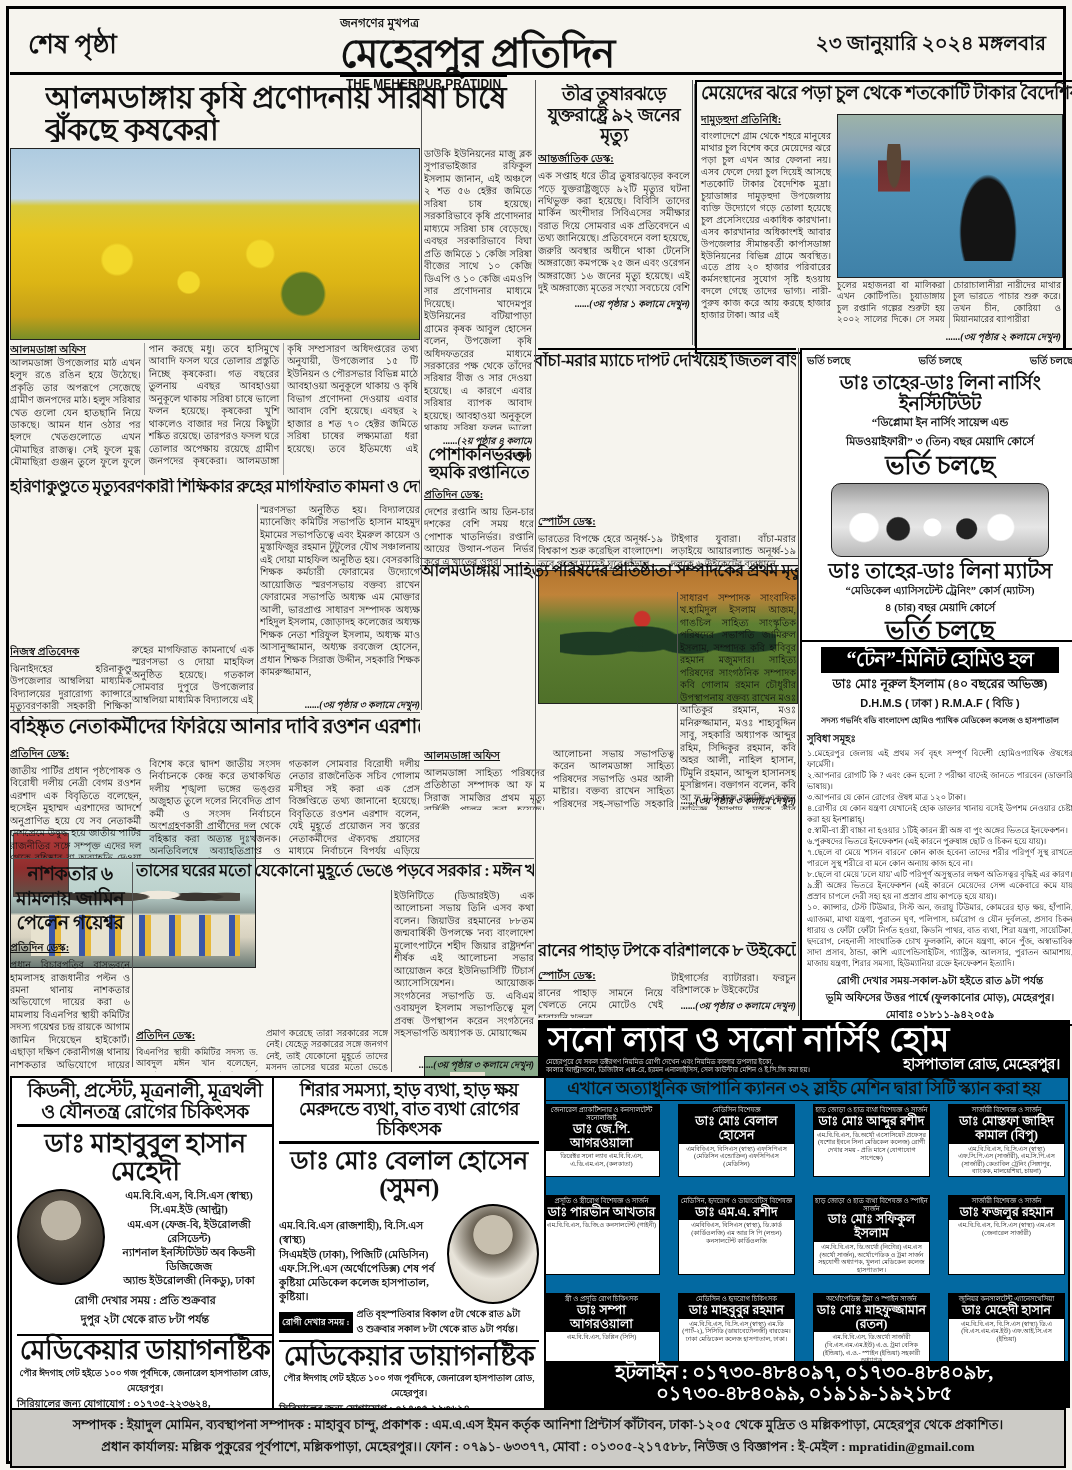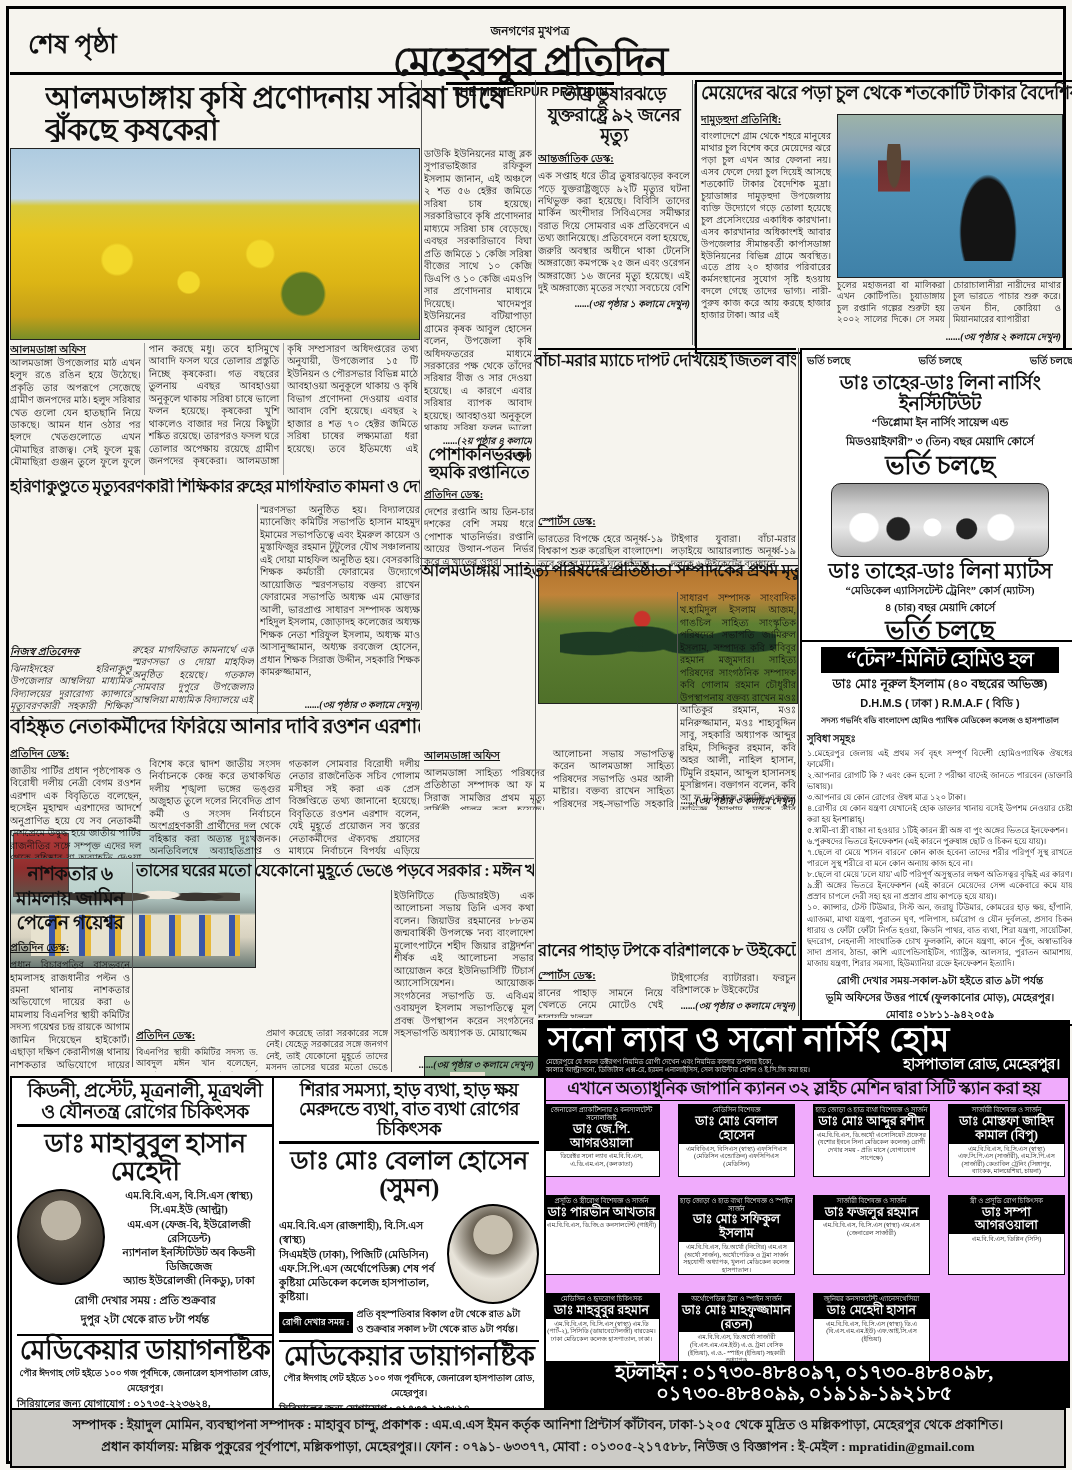--- a/index.html
+++ b/index.html
@@ -14,21 +14,21 @@
   .body-sm{font-size:9.6px;line-height:1.3;text-align:justify;}
   .cont{font-weight:bold;font-style:italic;font-size:9.5px;text-align:right;margin-top:2px;}
   .cols2{column-count:2;column-gap:8px;column-rule:1px solid #999;}
   .cols3{column-count:3;column-gap:8px;column-rule:1px solid #999;}
   .photo{position:relative;border:1px solid #222;}
   .rule-v{position:absolute;width:1px;background:#555;}
   .rule-h{position:absolute;height:2px;background:#000;}
   
   .mast{position:absolute;left:10px;top:10px;width:1052px;height:62px;border-bottom:3px solid #000;}
   .mast .pg{position:absolute;left:18px;top:14px;font-size:26px;font-weight:bold;}
-  .mast .mid{position:absolute;left:330px;top:12px;width:380px;text-align:center;}
+  .mast .mid{position:absolute;left:330px;top:4px;width:380px;text-align:left;}
   .mast .motto{font-size:12px;font-weight:bold;}
   .mast .title{font-size:40px;font-weight:bold;letter-spacing:-1px;line-height:1;}
   .mast .sub{font-size:12px;font-weight:bold;font-family:"Liberation Sans",sans-serif;border-top:3px solid #000;display:inline-block;padding:0 6px;}
   .mast .date{position:absolute;right:16px;top:18px;font-size:20px;font-weight:bold;}
   
   .boxed{border:2px solid #000;background:#fff;}
   .invert{background:#000;color:#fff;}
   
   .docgrid{display:grid;grid-template-columns:repeat(4,1fr);gap:18px;}
   .doc{border:1px solid #000;background:#fff;}
@@ -43,20 +43,21 @@
 <div class="page">
   <div class="frame"></div>
 
   <div class="mast">
     <div class="pg">শেষ পৃষ্ঠা</div>
     <div class="mid">
       <div class="motto">জনগণের মুখপত্র</div>
       <div class="title">মেহেরপুর প্রতিদিন</div>
       <div class="sub">THE MEHERPUR PRATIDIN</div>
     </div>
+    <div class="date">২৩ জানুয়ারি ২০২৪ মঙ্গলবার</div>
   </div>
 
   <div class="abs hl hl-xl" style="left:10px;top:82px;width:524px;height:60px;margin-left:35px;">আলমডাঙ্গায় কৃষি প্রণোদনায় সরিষা চাষে ঝুঁকছে কৃষকেরা</div>
   <div class="abs photo" style="left:10px;top:148px;width:408px;height:190px;background:linear-gradient(180deg,#aecbe0 0%,#c4d8e6 26%,#d8c93a 30%,#e8c51e 45%,#dcb515 70%,#c49f18 88%,#7a8f28 100%);">
     <div style="position:absolute;left:12%;top:34%;width:70%;height:60%;background:radial-gradient(circle at 20% 40%,#f3d92b 6%,transparent 7%),radial-gradient(circle at 45% 60%,#f3d92b 6%,transparent 7%),radial-gradient(circle at 70% 35%,#f3d92b 6%,transparent 7%),radial-gradient(circle at 85% 70%,#5d7a23 8%,transparent 9%);"></div>
   </div>
   <div class="abs" style="left:424px;top:148px;width:108px;height:282px;">
     <div class="body-sm">ডাউকি ইউনিয়নের মাজু ব্লক সুপারভাইজার রফিকুল ইসলাম জানান, এই অঞ্চলে ২ শত ৫৬ হেক্টর জমিতে সরিষা চাষ হয়েছে। সরকারিভাবে কৃষি প্রণোদনার মাধ্যমে সরিষা চাষ বেড়েছে। এবছর সরকারিভাবে বিঘা প্রতি জমিতে ১ কেজি সরিষা বীজের সাথে ১০ কেজি ডিএপি ও ১০ কেজি এমওপি সার প্রণোদনার মাধ্যমে দিয়েছে। খাদেমপুর ইউনিয়নের বটিয়াপাড়া গ্রামের কৃষক আবুল হোসেন বলেন, উপজেলা কৃষি অধিদফতরের মাধ্যমে সরকারের পক্ষ থেকে তাঁদের সরিষার বীজ ও সার দেওয়া হয়েছে। এ কারণে এবার সরিষার ব্যাপক আবাদ হয়েছে। আবহাওয়া অনুকূলে থাকায় সরিষা ফলন ভালো হয়েছে। সরিষা আবাদে কৃষি বিভাগের পক্ষ থেকে সব ধরনের সহযোগিতা করেছে। কোনো সমস্যা হলে উপসহকারী কৃষি কর্মকর্তাদের পরামর্শ নিচ্ছেন। কিছুদিনের মধ্যেই আবাদি সরিষা ঘরে তুলতে পারবো।</div>
   </div>
   <div class="abs cont" style="left:424px;top:432px;width:108px;">......(২য় পৃষ্ঠার ৪ কলামে দেখুন)</div>
@@ -118,21 +119,21 @@
     <div class="cont">......(৩য় পৃষ্ঠার ৪ কলামে দেখুন)</div>
   </div>
 
   <div class="abs hl" style="left:10px;top:478px;width:410px;font-size:16.5px;white-space:nowrap;">হরিণাকুণ্ডুতে মৃত্যুবরণকারী শিক্ষিকার রুহের মাগফিরাত কামনা ও দোয়া মাহফিল</div>
   <div class="abs photo" style="left:10px;top:504px;width:244px;height:136px;background:linear-gradient(180deg,#cfe0dc 0%,#bcd2cd 45%,#8a9a96 60%,#e8e2d0 62%,#d8d2c0 78%,#6a7a74 100%);">
     <div style="position:absolute;left:2px;top:2px;width:54px;height:62px;background:linear-gradient(180deg,#b33a3a 0%,#8f2d2d 55%,#5e5248 100%);border:1px solid #444;"></div>
     <div style="position:absolute;left:8%;top:62%;width:86%;height:30%;background:repeating-linear-gradient(90deg,#e7e2cf 0 18px,#3a57a8 18px 24px,#e7b83a 24px 30px);"></div>
     <div style="position:absolute;left:24%;top:34%;width:70%;height:26%;background:radial-gradient(ellipse at 12% 55%,#3a3530 14%,transparent 16%),radial-gradient(ellipse at 32% 55%,#4a443c 14%,transparent 16%),radial-gradient(ellipse at 52% 50%,#efe9dc 16%,transparent 18%),radial-gradient(ellipse at 74% 55%,#3a3530 14%,transparent 16%),radial-gradient(ellipse at 92% 55%,#4a443c 14%,transparent 16%);"></div>
   </div>
   <div class="abs" style="left:10px;top:644px;width:244px;height:70px;">
-    <div style="display:flex;font-style:italic;">
+    <div style="display:flex;">
       <div style="flex:1;">
         <div class="byline">নিজস্ব প্রতিবেদক</div>
         <div class="body-sm">ঝিনাইদহের হরিনাকুণ্ডু উপজেলার আম্বলিয়া মাধ্যমিক বিদ্যালয়ের দুরারোগ্য ক্যান্সারে মৃত্যুবরণকারী সহকারী শিক্ষিকা মমতাজ বেগম-এর</div>
       </div>
       <div class="body-sm" style="flex:1;">রুহের মাগফিরাত কামনার্থে এক স্মরণসভা ও দোয়া মাহফিল অনুষ্ঠিত হয়েছে। গতকাল সোমবার দুপুরে উপজেলার আম্বলিয়া মাধ্যমিক বিদ্যালয়ে এই</div>
     </div>
   </div>
   <div class="abs" style="left:260px;top:504px;width:160px;height:210px;">
     <div class="body-sm" style="height:192px;">স্মরণসভা অনুষ্ঠিত হয়। বিদ্যালয়ের ম্যানেজিং কমিটির সভাপতি হাসান মাহমুদ ইমামের সভাপতিত্বে এবং ইমরুল কায়েস ও মুস্তাফিজুর রহমান টুটুলের যৌথ সঞ্চালনায় এই দোয়া মাহফিল অনুষ্ঠিত হয়। বেসরকারি শিক্ষক কর্মচারী ফোরামের উদ্যোগে আয়োজিত স্মরণসভায় বক্তব্য রাখেন ফোরামের সভাপতি অধ্যক্ষ এম মোক্তার আলী, ভারপ্রাপ্ত সাধারণ সম্পাদক অধ্যক্ষ শহিদুল ইসলাম, জোড়াদহ কলেজের অধ্যক্ষ শিক্ষক নেতা শরিফুল ইসলাম, অধ্যক্ষ মাও আসানুজ্জামান, অধ্যক্ষ রবজেল হোসেন, প্রধান শিক্ষক সিরাজ উদ্দীন, সহকারি শিক্ষক কামরুজ্জামান,</div>
     <div class="cont">......(৩য় পৃষ্ঠার ৩ কলামে দেখুন)</div>
@@ -244,21 +245,21 @@
         <div class="benefit">৭.ছেলে বা মেয়ে 'শাসন বারনে' কোন কাজ হবেনা তাদের শরীর পরিপূর্ণ সুস্থ রাখতে পারলে সুস্থ শরীরে বা মনে কোন অন্যায় কাজ হবে না।</div>
         <div class="benefit">৮.ছেলে বা মেয়ে 'ঢলে যায়' এটি পরিপূর্ণ অসুস্থতার লক্ষণ অতিসত্বর বৃদ্ধিই এর কারণ।</div>
         <div class="benefit">৯.স্ত্রী অঙ্গের ভিতরে ইনফেকশন (এই কারনে মেয়েদের সেন্স একেবারে কমে যায় প্রস্রাব চাপলে দেরী সহ্য হয় না প্রস্রাব প্রায় কাপড়ে হয়ে যায়)।</div>
         <div class="benefit">১০. ক্যান্সার, টেস্ট টিউমার, সিস্ট অন, জরায়ু টিউমার, কোমরের হাড় ক্ষয়, হাঁপানি, এ্যাজমা, মাথা যন্ত্রণা, পুরাতন ঘৃণ, পলিপাস, চর্মরোগ ও যৌন দুর্বলতা, প্রসাব চিকন ধারায় ও ফোঁটা ফোঁটা নির্গত হওয়া, কিডনি পাথর, বাত ব্যথা, শিরা যন্ত্রণা, সায়েটিকা, ছদরোগ, নেহনালী সাংঘাতিক চোখ ফুলকানি, কানে যন্ত্রণা, কানে পুঁজ, অস্বাভাবিক সাদা প্রসাব, ঠান্ডা, কাশি এ্যাপেন্ডিসাইটিস, গ্যাস্ট্রিক, আলসার, পুরাতন আমাশায়, মাজায় যন্ত্রণা, শিরার সমস্যা, হিউম্যানিয়া রক্তে ইনফেকশন ইত্যাদি।</div>
       </div>
     <div class="center" style="font-size:10.5px;font-weight:bold;margin-top:4px;">রোগী দেখার সময়-সকাল-৯টা হইতে রাত ৯টা পর্যন্ত</div>
     <div class="center" style="font-size:10.5px;font-weight:bold;">ভূমি অফিসের উত্তর পার্শ্বে (ফুলকানোর মোড়), মেহেরপুর।</div>
     <div class="center" style="font-size:10.5px;font-weight:bold;">মোবাঃ ০১৮১১-৯৪২০৫৯</div>
   </div>
 
-  <div class="abs" style="left:538px;top:1020px;width:528px;height:384px;border:2px solid #000;background:#f0abfc;">
+  <div class="abs" style="left:538px;top:1020px;width:528px;height:384px;border:2px solid #000;background:#0369a1;">
     <div class="invert" style="position:relative;height:56px;">
       <div class="hl" style="position:absolute;left:8px;top:0px;font-size:34px;letter-spacing:0px;white-space:nowrap;">সনো ল্যাব ও সনো নার্সিং হোম</div>
       <div style="position:absolute;left:6px;top:36px;font-size:6.8px;line-height:1.25;width:300px;">
         <span>মেহেরপুরে যে সকল ডক্টরগণ নিয়মিত রোগী দেখেন এবং নিয়মিত কালার ডপলার ইকো,</span><br>
         <span>কালার আল্ট্রাসনো, ডিজিটাল এক্স-রে, হরমন এনালাইসিস, সেল কাউন্টার মেশিন ও ই.সি.জি করা হয়।</span>
       </div>
       <div class="hl" style="position:absolute;right:8px;top:34px;font-size:15px;">হাসপাতাল রোড, মেহেরপুর।</div>
     </div>
     <div class="center hl" style="font-size:17px;border-bottom:1px solid #000;padding:2px 0;">এখানে অত্যাধুনিক জাপানি ক্যানন ৩২ স্লাইচ মেশিন দ্বারা সিটি স্ক্যান করা হয়</div>
     <div class="docgrid" style="padding:3px;">
@@ -279,20 +280,25 @@
       </div>
         <div class="doc">
         <div class="spec">সার্জারী বিশেষজ্ঞ ও সার্জন</div>
         <div class="nm">ডাঃ মোস্তফা জাহিদ কামাল (বিপু)</div>
         <div class="deg">এম.বি.বি.এস, বি.সি.এস (স্বাস্থ্য) এফ.সি.পি.এস (সার্জারী), এম.সি.পি.এস (সার্জারী) কেতাবিল ট্রেনিং (সিঙ্গাপুর, ব্যাংকক, মালয়েশিয়া, চায়না)</div>
       </div>
         <div class="doc">
         <div class="spec">প্রসূতি ও স্ত্রীরোগ বিশেষজ্ঞ ও সার্জন</div>
         <div class="nm">ডাঃ পারভীন আখতার</div>
         <div class="deg">এম.বি.বি.এস, ডি.জি.ও কনসালটেন্ট (গাইনী)</div>
+      </div>
+        <div class="doc">
+        <div class="spec">মেডিসিন, হৃদরোগ ও ডায়াবেটিস বিশেষজ্ঞ</div>
+        <div class="nm">ডাঃ এম.এ. রশীদ</div>
+        <div class="deg">এমবিবিএস, বিসিএস (স্বাস্থ্য), ডি.কার্ড (কার্ডিওলজি) এম আর সি পি (লন্ডন) কনসালটেন্ট কার্ডিওলজি</div>
       </div>
         <div class="doc">
         <div class="spec">হাড় জোড়া ও হাত ব্যথা বিশেষজ্ঞ ও স্পাইন সার্জন</div>
         <div class="nm">ডাঃ মোঃ সফিকুল ইসলাম</div>
         <div class="deg">এম.বি.বি.এস, ডি.অর্থো (নিটোর) এম.এস (অর্থো সার্জন), অর্থোপেডিক ও ট্রমা সার্জন সহযোগী অধ্যাপক, খুলনা মেডিকেল কলেজ হাসপাতাল।</div>
       </div>
         <div class="doc">
         <div class="spec">সার্জারী বিশেষজ্ঞ ও সার্জন</div>
         <div class="nm">ডাঃ ফজলুর রহমান</div>
         <div class="deg">এম.বি.বি.এস, বি.সি.এস (স্বাস্থ্য) এম.এস (জেনারেল সার্জারী)</div>

